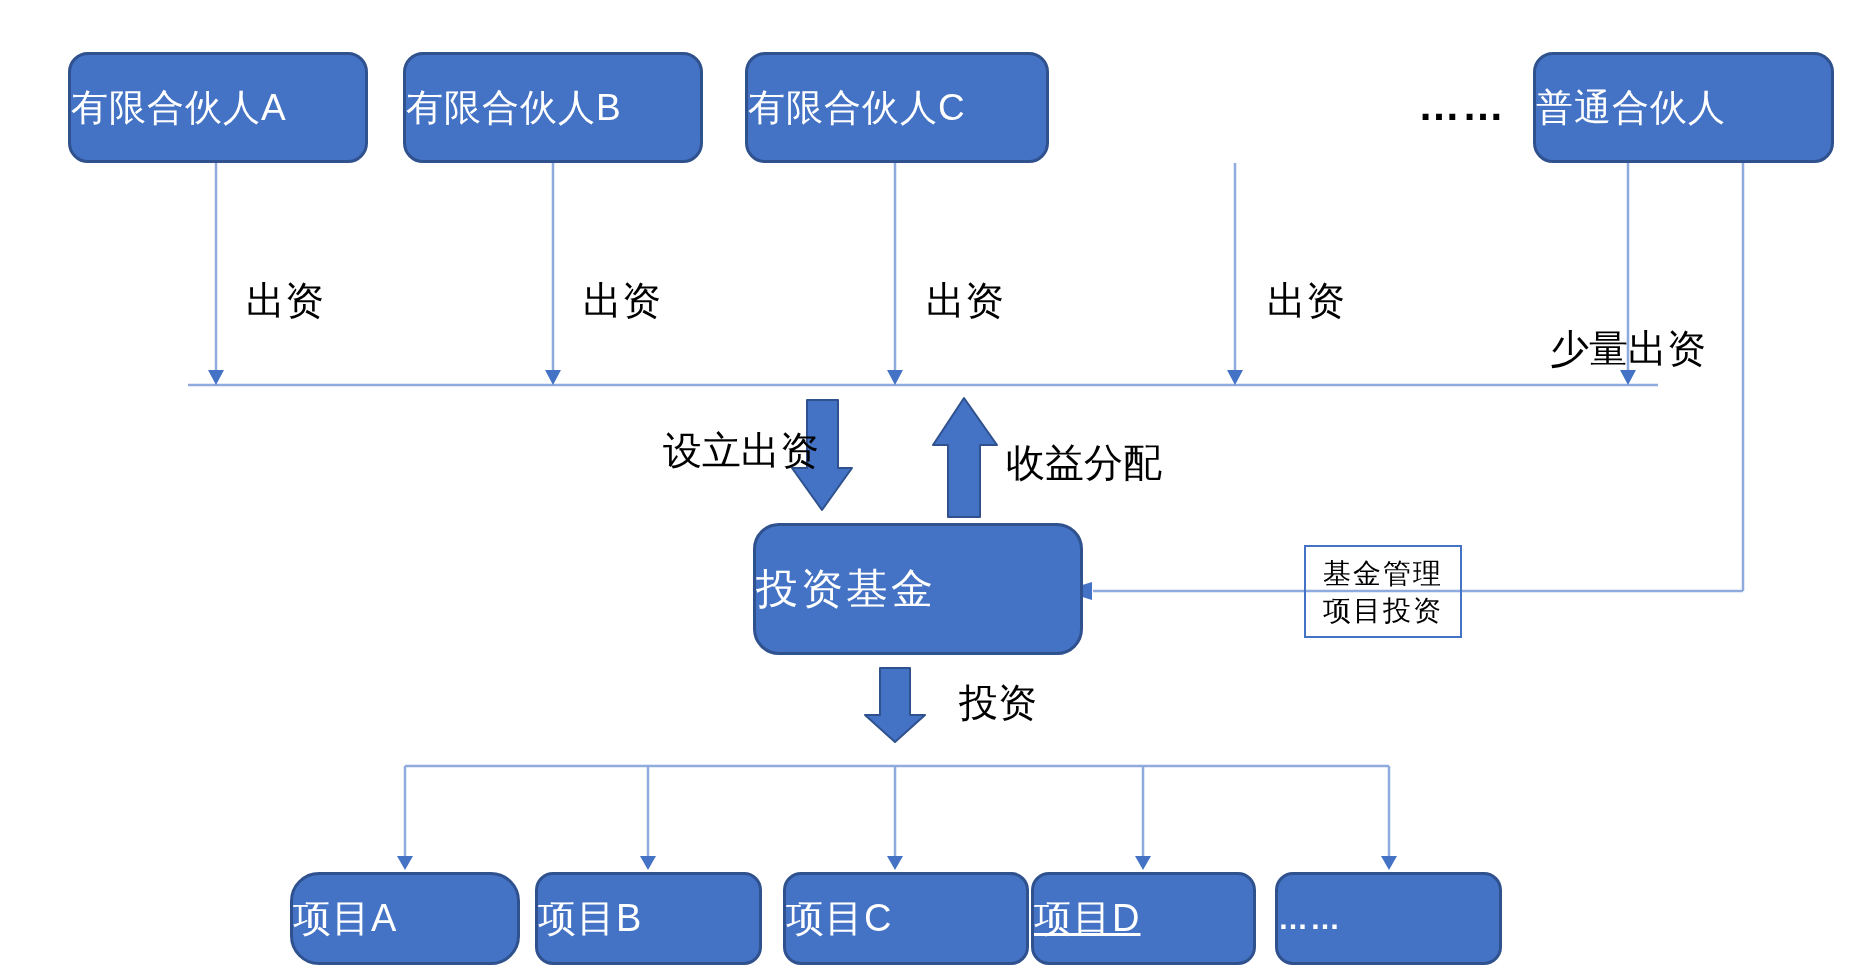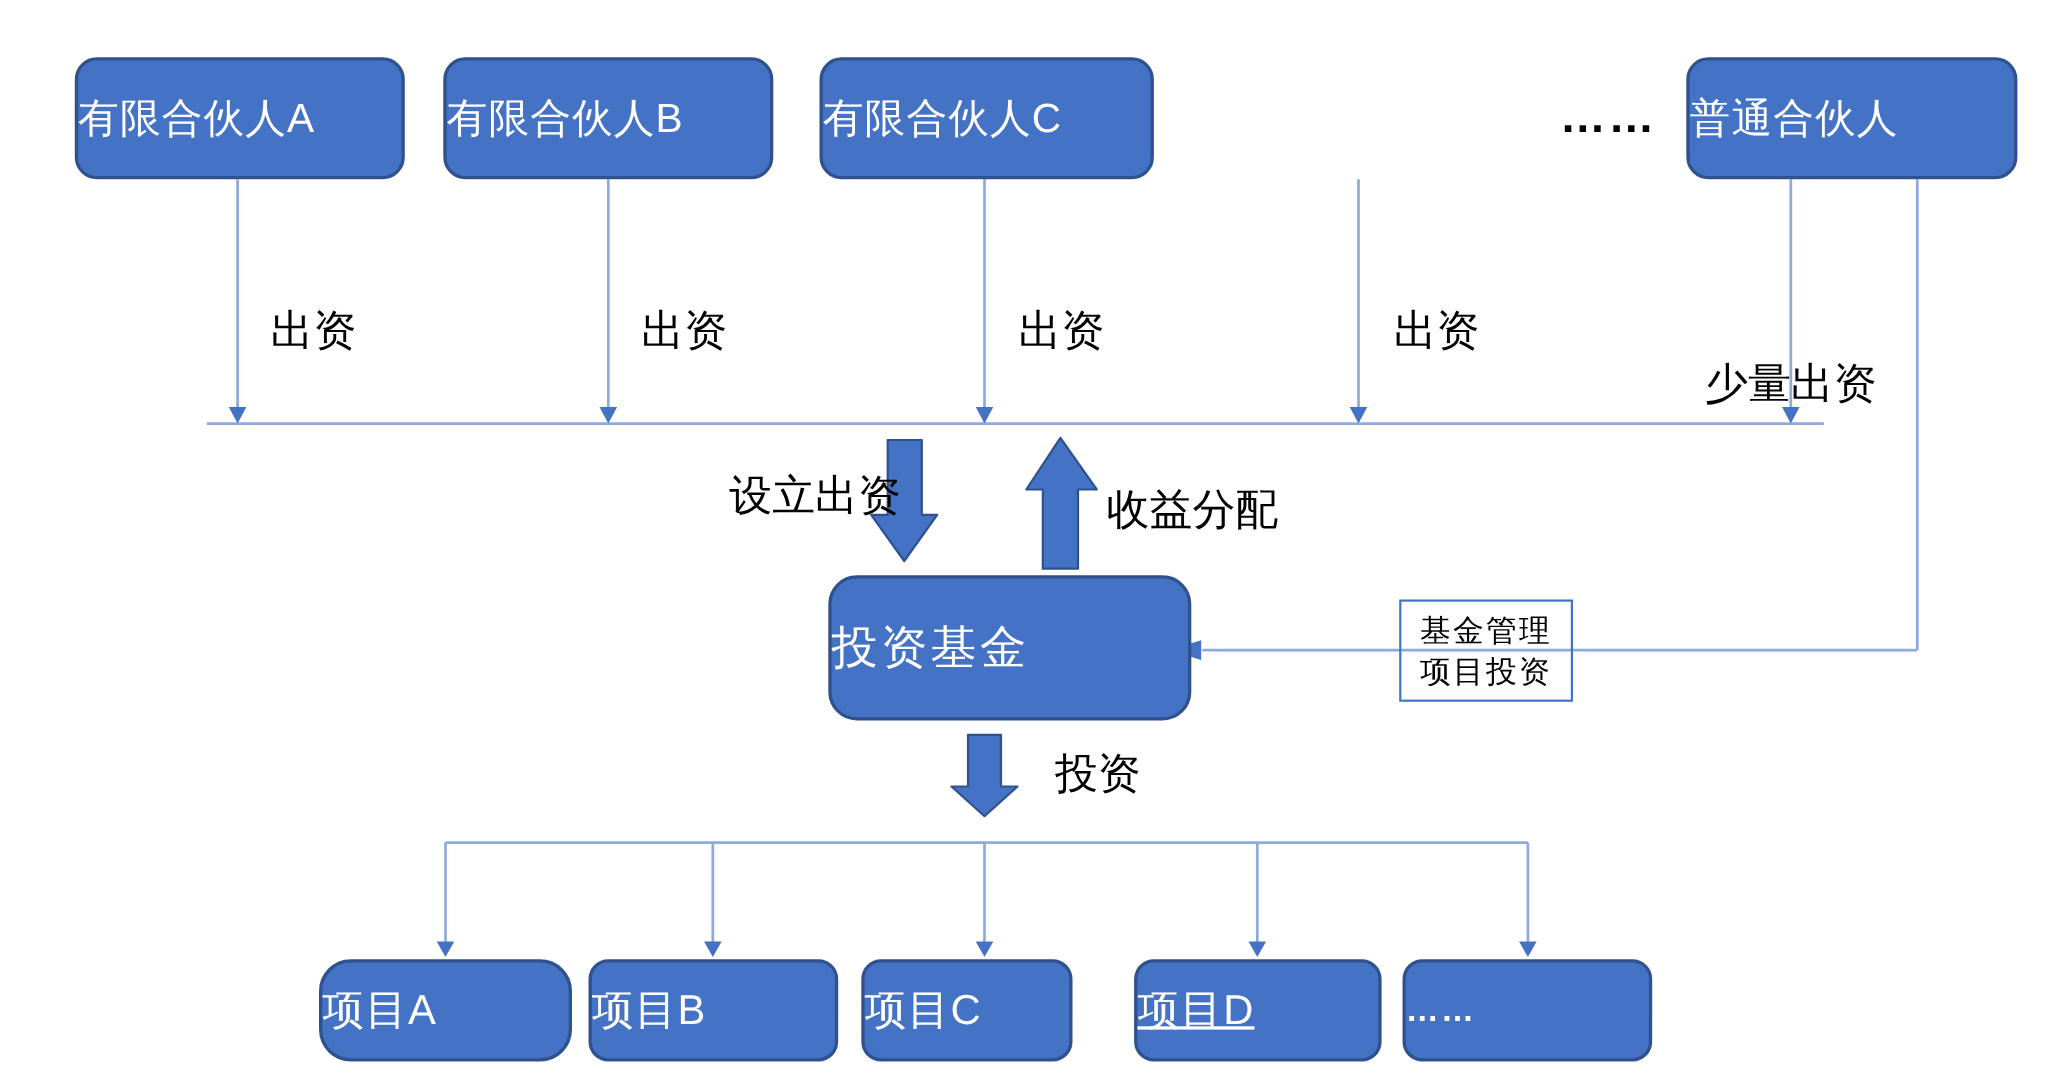--- a/index.html
+++ b/index.html
@@ -42,20 +42,21 @@
     letter-spacing:2px;text-align:center;transform:translateY(-50%);
   }
   .ellipsis-in-box{font-size:30px;font-weight:700;letter-spacing:2px;}
   .note{
     position:absolute;z-index:3;
     border:2.5px solid var(--annotation-border);
     background:transparent;color:var(--label-text);
     display:flex;flex-direction:column;align-items:center;justify-content:center;
     font-size:28px;line-height:37px;letter-spacing:2px;
     box-sizing:border-box;
+    margin-left:32px;
   }
 </style>
 </head>
 <body>
 
 <div class="canvas">
 
   <svg width="1870" height="978" viewBox="0 0 1870 978">
 
     <line class="conn" x1="216" y1="163" x2="216" y2="378"></line>
@@ -128,21 +129,21 @@
     <span>基金管理</span>
     <span>项目投资</span>
   </div>
 
   <div class="box project" style="left:290px;top:872px;width:230px;height:93px;border-radius:29px;">
     <span>项目A</span>
   </div>
   <div class="box project" style="left:535px;top:872px;width:227px;height:93px;">
     <span>项目B</span>
   </div>
-  <div class="box project" style="left:783px;top:872px;width:192px;height:93px;">
+  <div class="box project" style="left:783px;top:872px;width:246px;height:93px;">
     <span>项目C</span>
   </div>
   <div class="box project" style="left:1031px;top:872px;width:225px;height:93px;text-decoration:underline;">
     <span>项目D</span>
   </div>
   <div class="box project" style="left:1275px;top:872px;width:227px;height:93px;">
     <span class="ellipsis-in-box">……</span>
   </div>
 
 </div>

